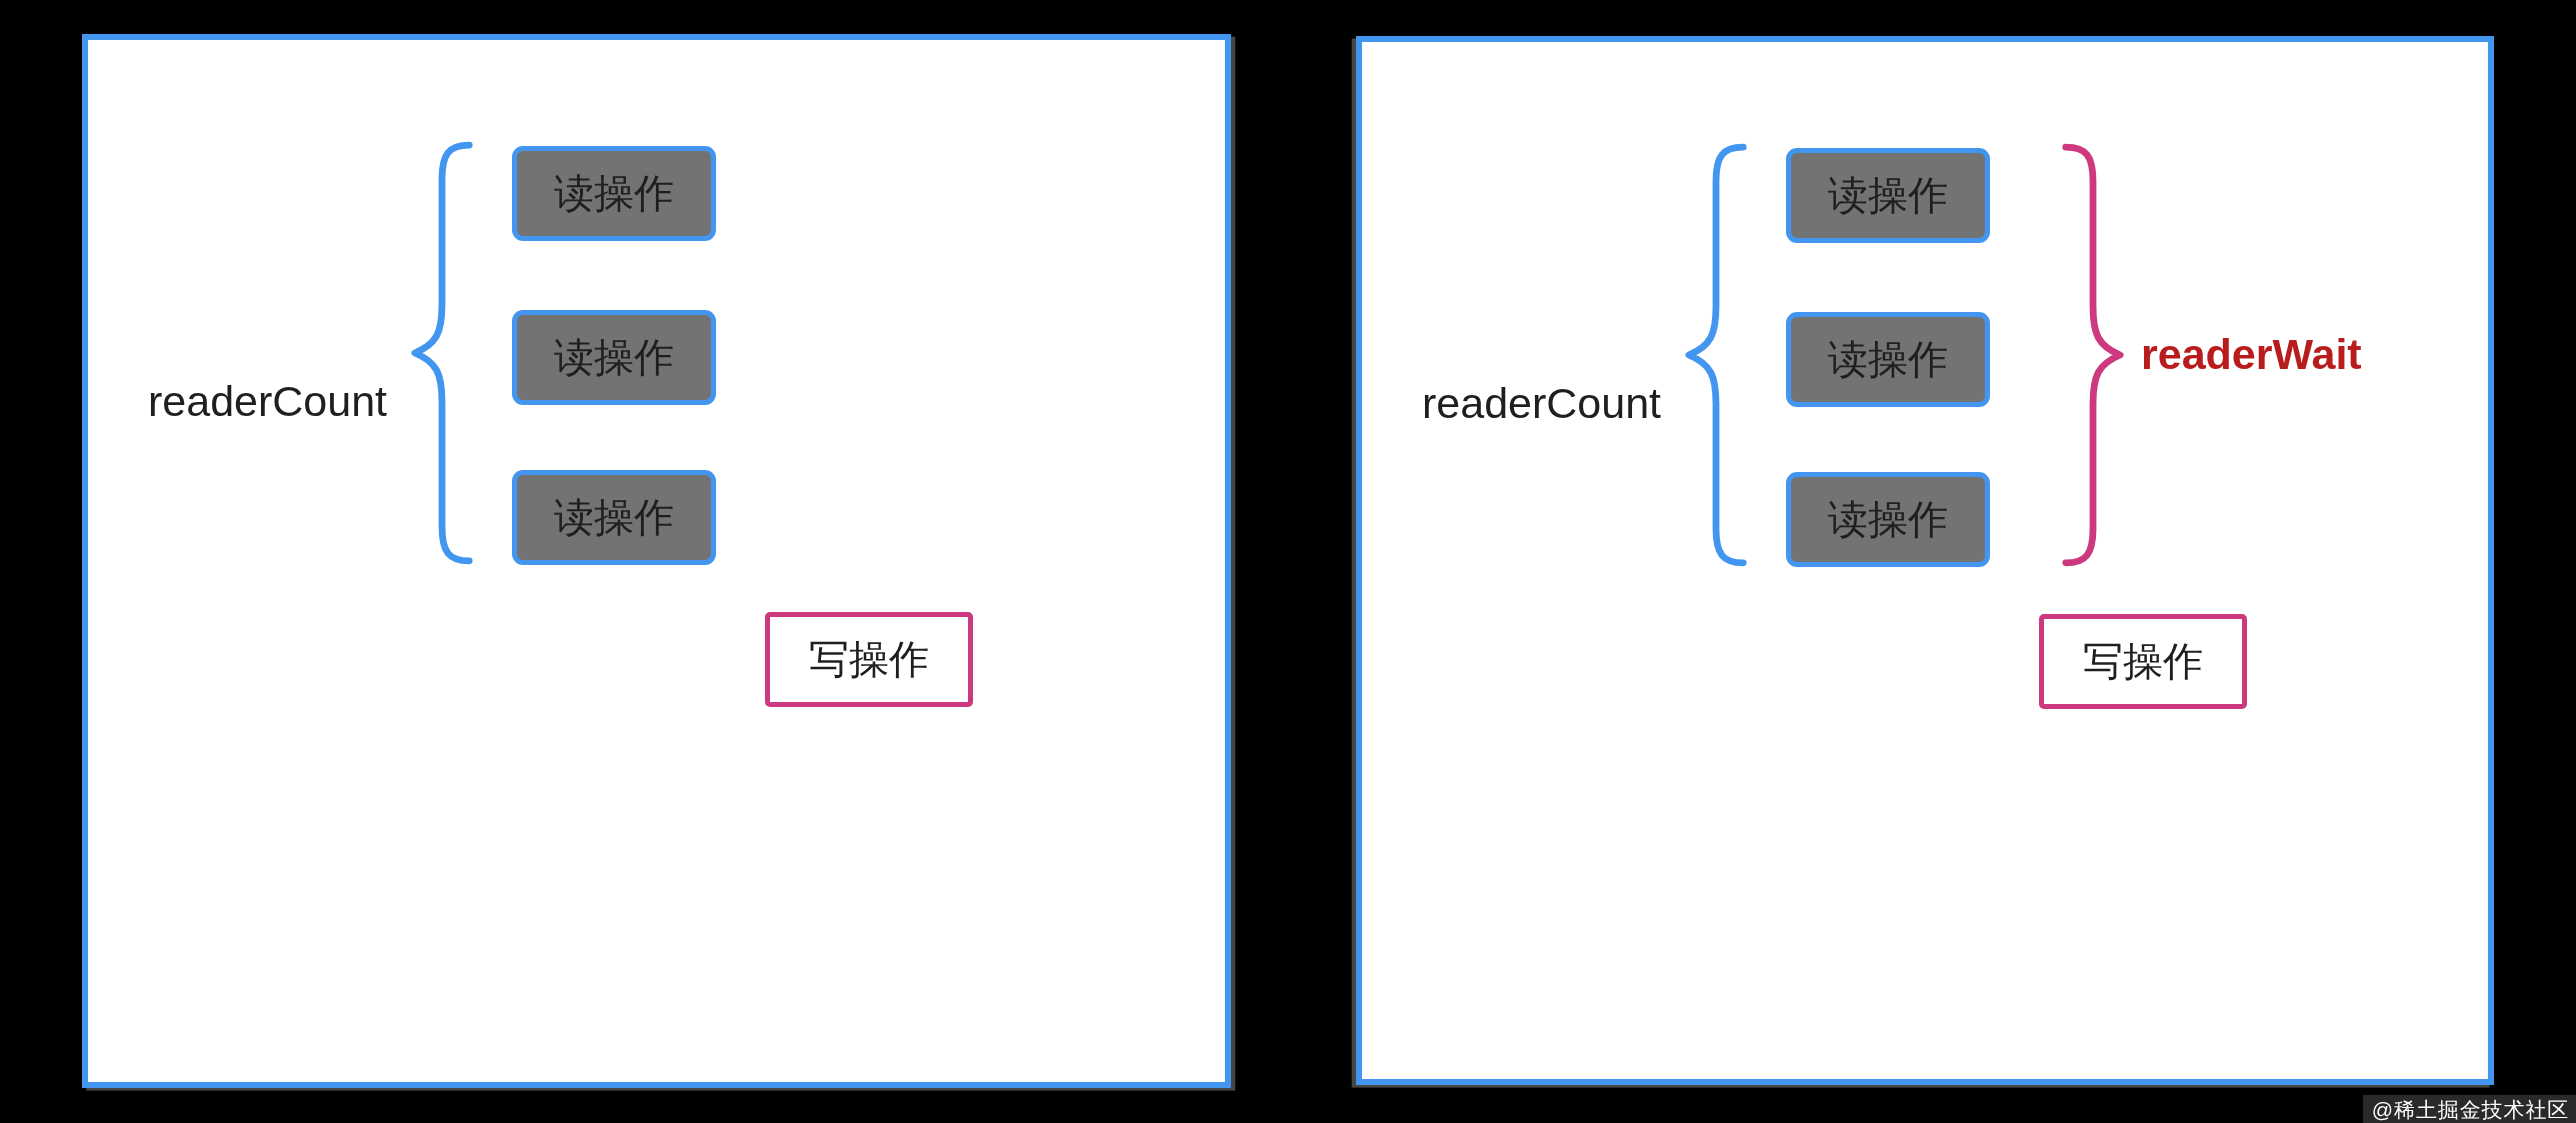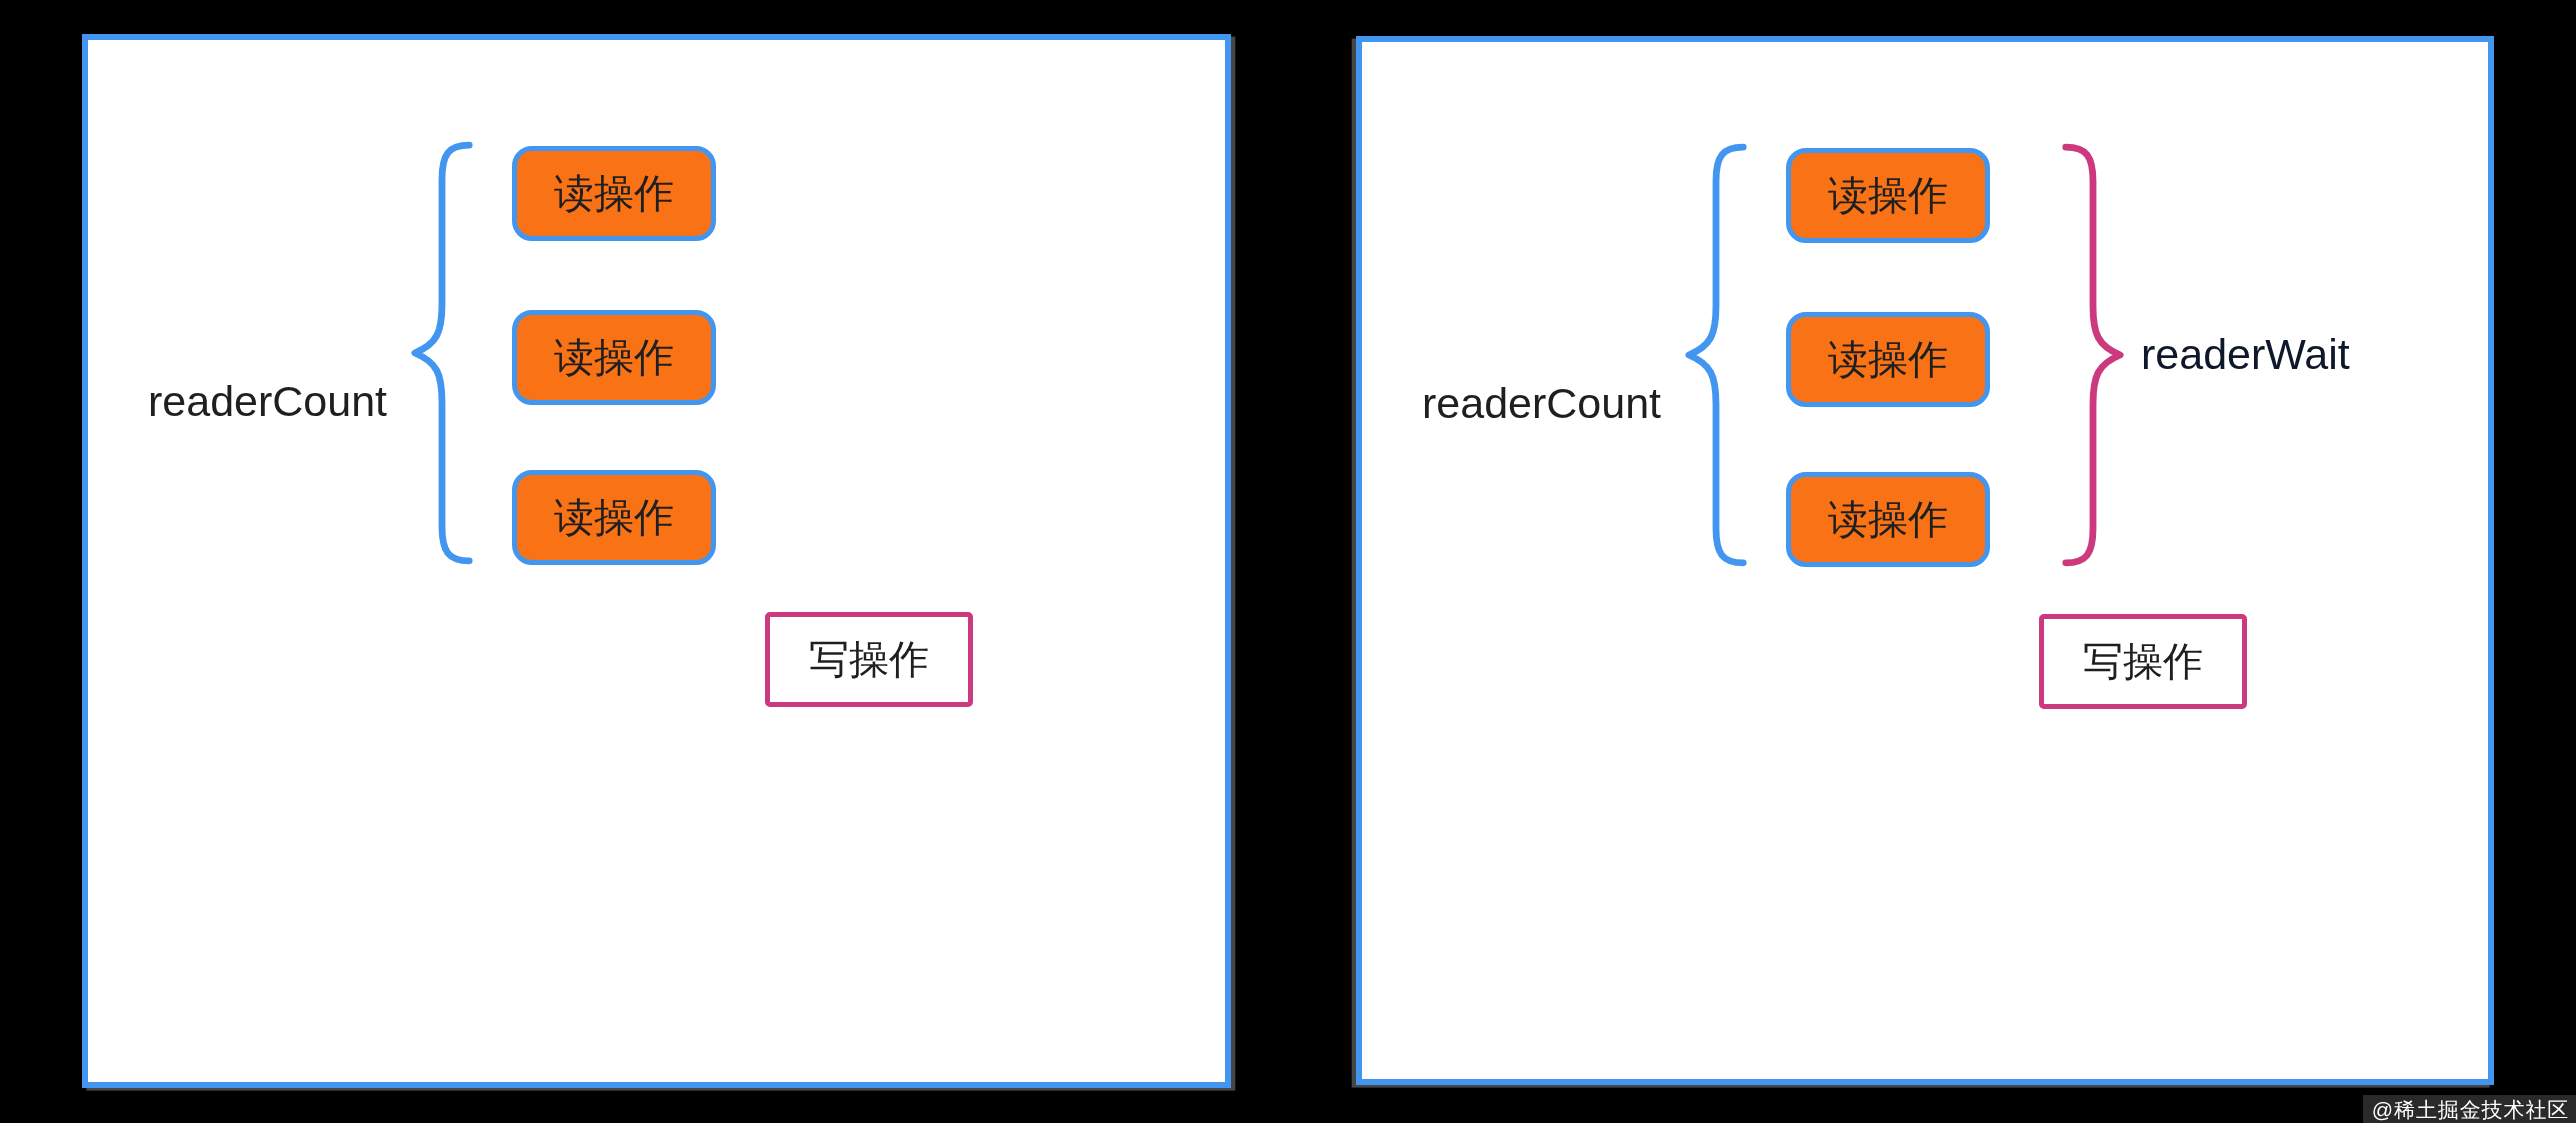--- a/index.html
+++ b/index.html
@@ -32,32 +32,32 @@
     box-shadow:-4.3px 2.6px 0 rgba(128,128,128,0.55);
   }
   .var-label{
     position:absolute;left:60px;top:288px;width:243px;height:51px;
     line-height:51px;text-align:left;
     font-size:43px;color:var(--ink);white-space:nowrap;margin-top:48px;
   }
   .wait-label{
     position:absolute;left:779px;top:287px;height:51px;
     line-height:51px;text-align:left;
-    font-size:43px;font-weight:normal;color:#0f172a;white-space:nowrap;
+    font-size:43px;font-weight:bold;color:#b91c1c;white-space:nowrap;
   }
   .brace{
     position:absolute;width:68px;height:424px;top:101px;
     fill:none;stroke:currentColor;stroke-width:8;
     stroke-linecap:round;stroke-linejoin:round;
   }
   .brace-blue{left:320px;color:var(--blue);}
   .brace-pink{left:697px;color:var(--pink);transform:scaleX(-1);}
   .op-box{
     position:absolute;left:424px;width:204px;height:95px;
-    background:#f97316;border:5.1px solid var(--blue);border-radius:20px;
+    background:#737373;border:5.1px solid var(--blue);border-radius:11px;
     display:flex;align-items:center;justify-content:center;
     font-size:40px;color:var(--ink);white-space:nowrap;
   }
   .op-box.r1{top:106px;}
   .op-box.r2{top:270px;}
   .op-box.r3{top:430px;}
   .write-box{
     position:absolute;left:677px;top:572px;width:208px;height:95px;
     background:#fff;border:5.1px solid var(--pink);border-radius:5px;
     display:flex;align-items:center;justify-content:center;

